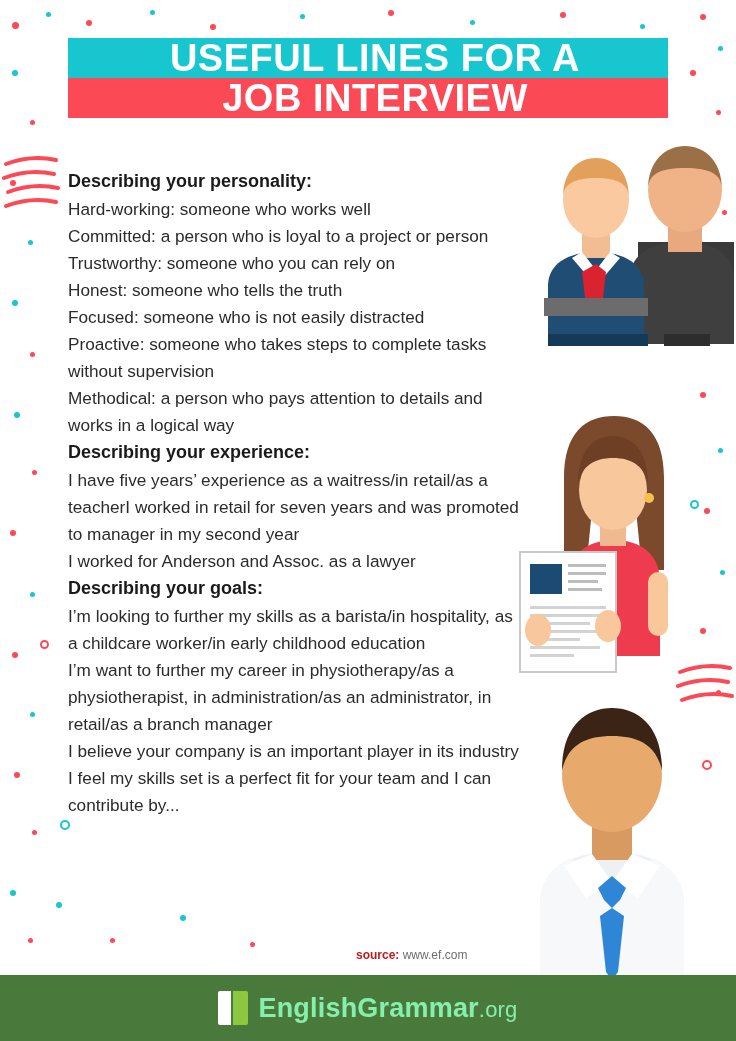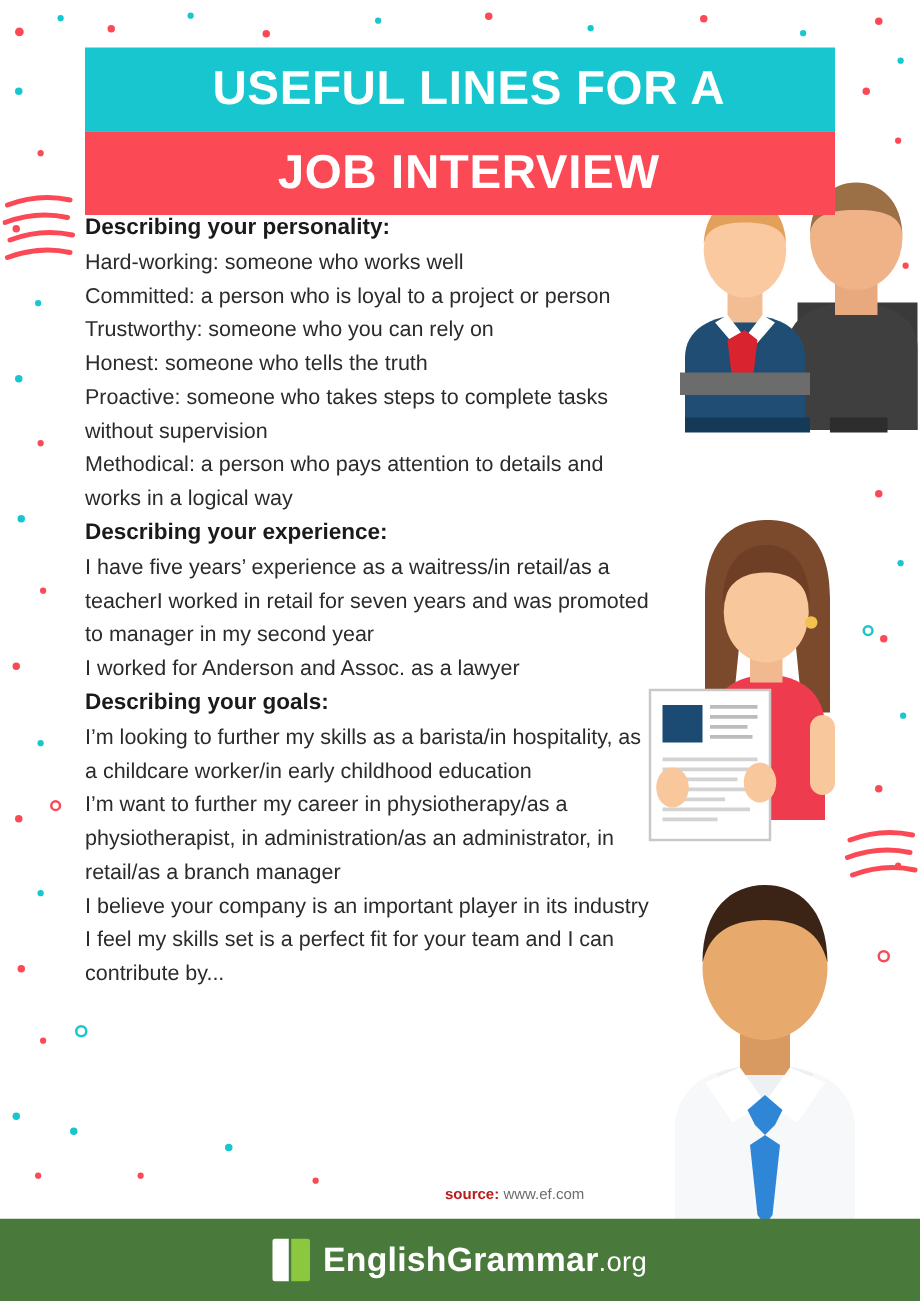--- a/index.html
+++ b/index.html
@@ -24,21 +24,21 @@
   
   .title-wrap {
     position: absolute;
     left: 68px; top: 38px;
     width: 600px;
   }
   .title-bar {
     display: flex;
     align-items: center;
     justify-content: center;
-    height: 67px;
+    height: 40px;
     color: #ffffff;
     font-weight: bold;
     font-size: 38px;
     letter-spacing: 0.5px;
     text-transform: uppercase;
     font-family: "Liberation Sans", sans-serif;
     padding-left: 14px;
   }
   .title-bar.teal { background: #18c6cf; }
   .title-bar.red  { background: #fb4a56; width: 600px; }
@@ -91,21 +91,21 @@
     position: absolute; left: 0; top: 0;
     width: 13px; height: 34px; background: #ffffff;
     border-radius: 2px 0 0 2px;
   }
   .footer-logo-mark .pg-r {
     position: absolute; left: 15px; top: 0;
     width: 15px; height: 34px; background: #8dc63f;
     border-radius: 0 2px 2px 0;
   }
   .footer-text {
-    color: #ffffff;
+    color: #86efac;
     font-size: 27px;
     font-weight: bold;
     letter-spacing: 0.2px;
   }
   .footer-text .org { font-weight: normal; font-size: 22px; }
 
   
   .illus { position: absolute; }
 </style>
 </head>
@@ -259,20 +259,21 @@
     <div class="title-bar teal">Useful Lines for a</div>
     <div class="title-bar red">Job Interview</div>
   </div>
 
   <div class="content" id="content">
       <div class="heading">Describing your personality:</div>
       <div class="line">Hard-working: someone who works well</div>
       <div class="line">Committed: a person who is loyal to a project or person</div>
       <div class="line">Trustworthy: someone who you can rely on</div>
       <div class="line">Honest: someone who tells the truth</div>
+      <div class="line">Focused: someone who is not easily distracted</div>
       <div class="line">Proactive: someone who takes steps to complete tasks without supervision</div>
       <div class="line">Methodical: a person who pays attention to details and works in a logical way</div>
       <div class="heading">Describing your experience:</div>
       <div class="line">I have five years’ experience as a waitress/in retail/as a teacherI worked in retail for seven years and was promoted to manager in my second year</div>
       <div class="line">I worked for Anderson and Assoc. as a lawyer</div>
       <div class="heading">Describing your goals:</div>
       <div class="line">I’m looking to further my skills as a barista/in hospitality, as a childcare worker/in early childhood education</div>
       <div class="line">I’m want to further my career in physiotherapy/as a physiotherapist, in administration/as an administrator, in retail/as a branch manager</div>
       <div class="line">I believe your company is an important player in its industry</div>
       <div class="line">I feel my skills set is a perfect fit for your team and I can contribute by...</div>

